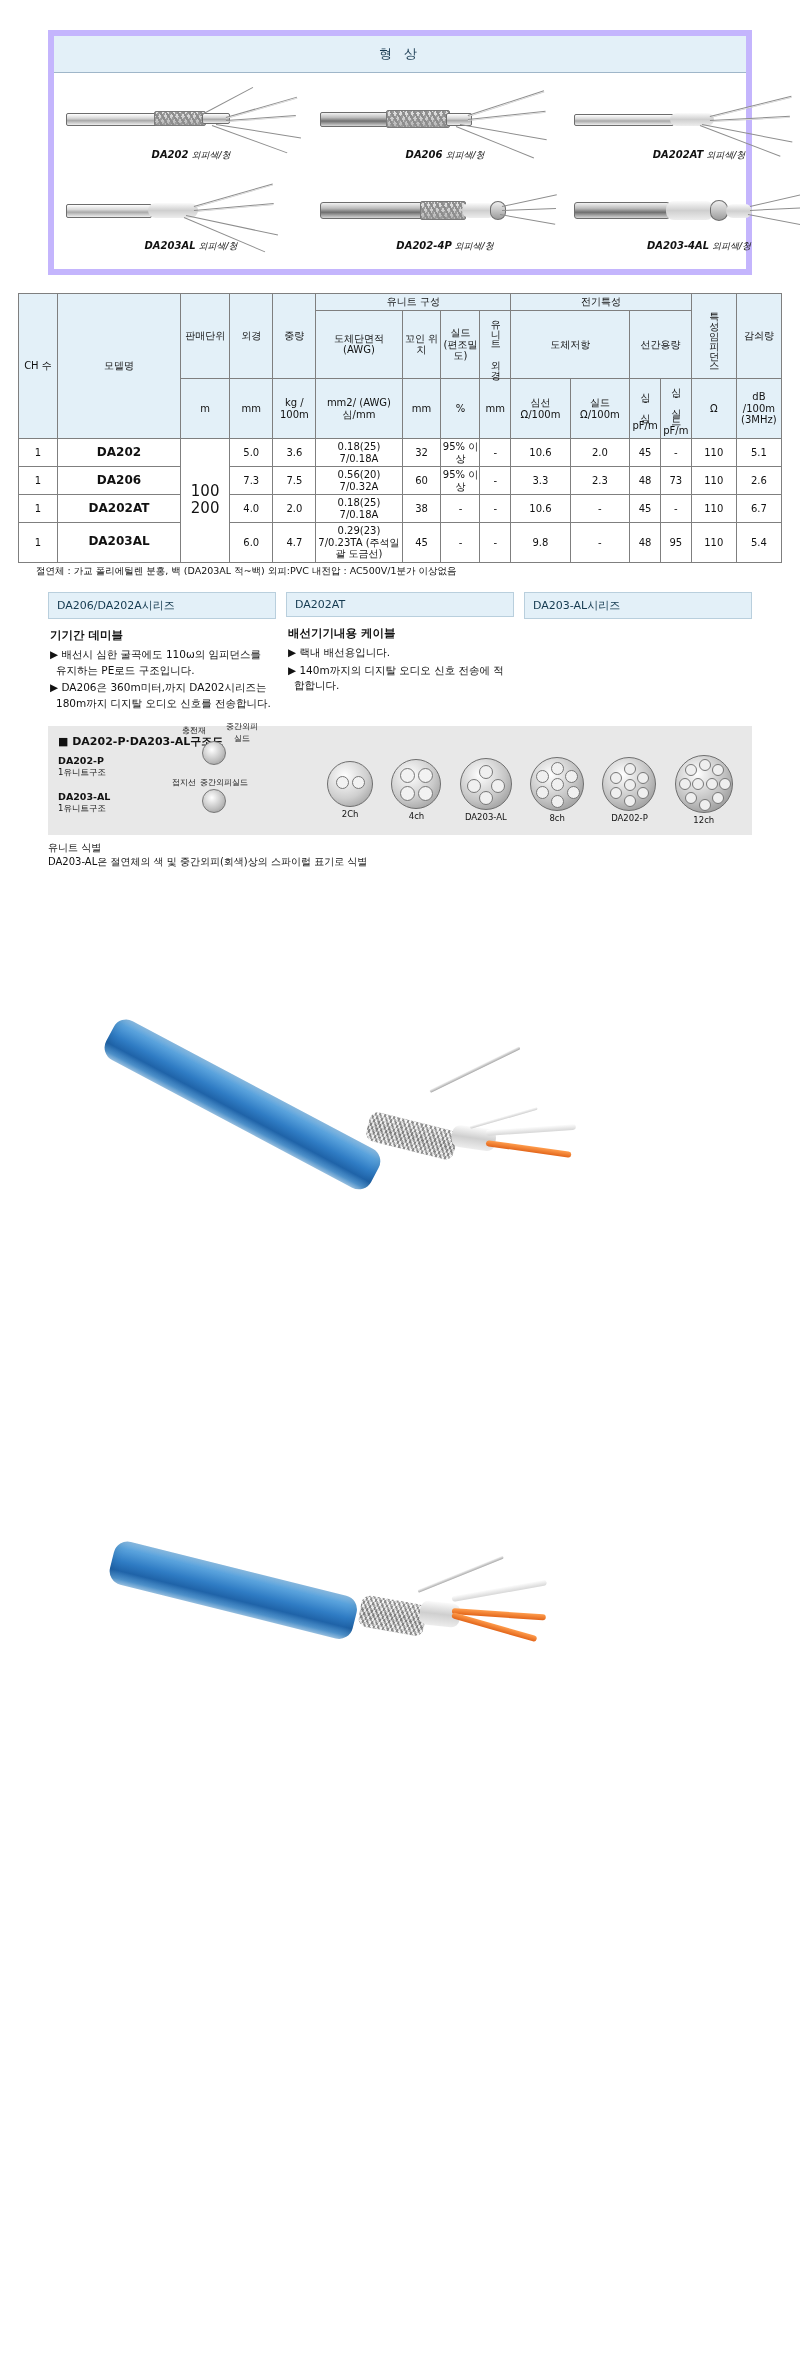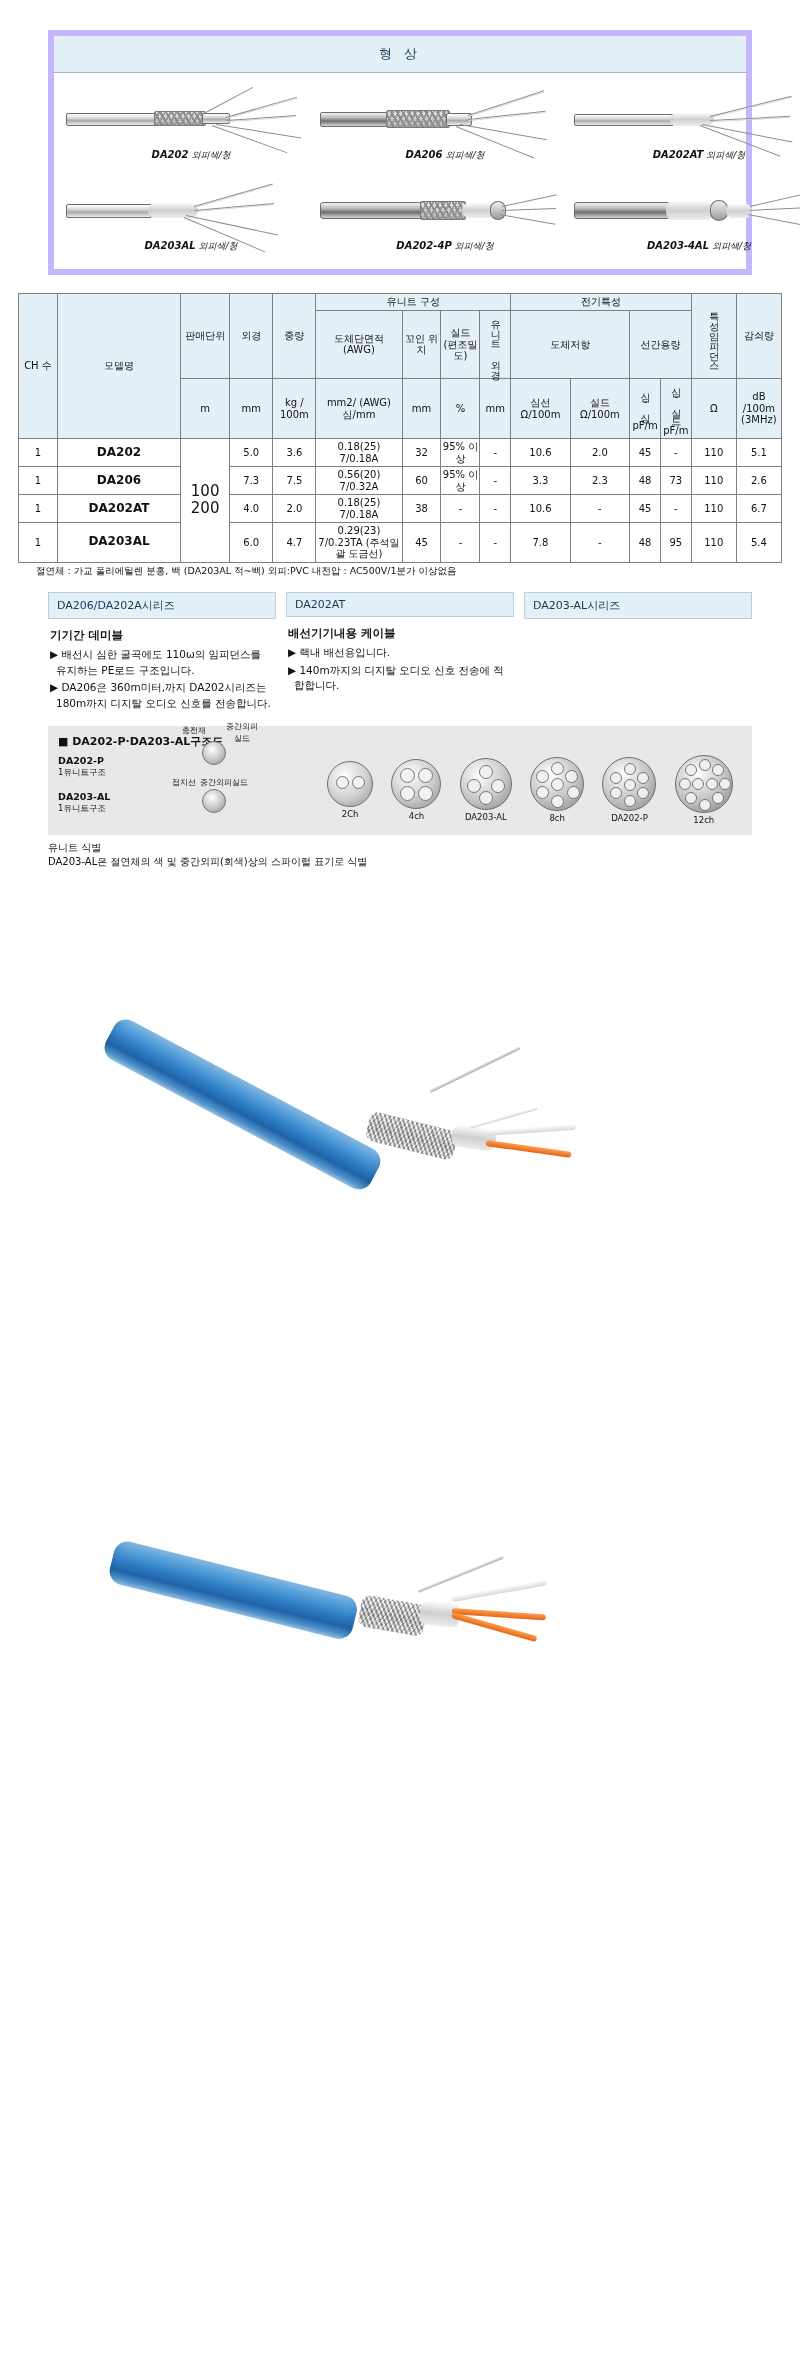--- a/index.html
+++ b/index.html
@@ -409,21 +409,21 @@
         </tr>
         <tr>
           <td>1</td>
           <td class="model">DA203AL</td>
           <td>6.0</td>
           <td>4.7</td>
           <td>0.29(23) 7/0.23TA (주석일괄 도금선)</td>
           <td>45</td>
           <td>-</td>
           <td>-</td>
-          <td>7.8</td>
+          <td>9.8</td>
           <td>-</td>
           <td>48</td>
           <td>95</td>
           <td>110</td>
           <td>5.4</td>
         </tr>
       </tbody>
     </table>
     <div class="note">절연체 : 가교 폴리에틸렌 분홍, 백 (DA203AL 적~백) 외피:PVC 내전압 :  AC500V/1분가 이상없음</div>
   </div>

